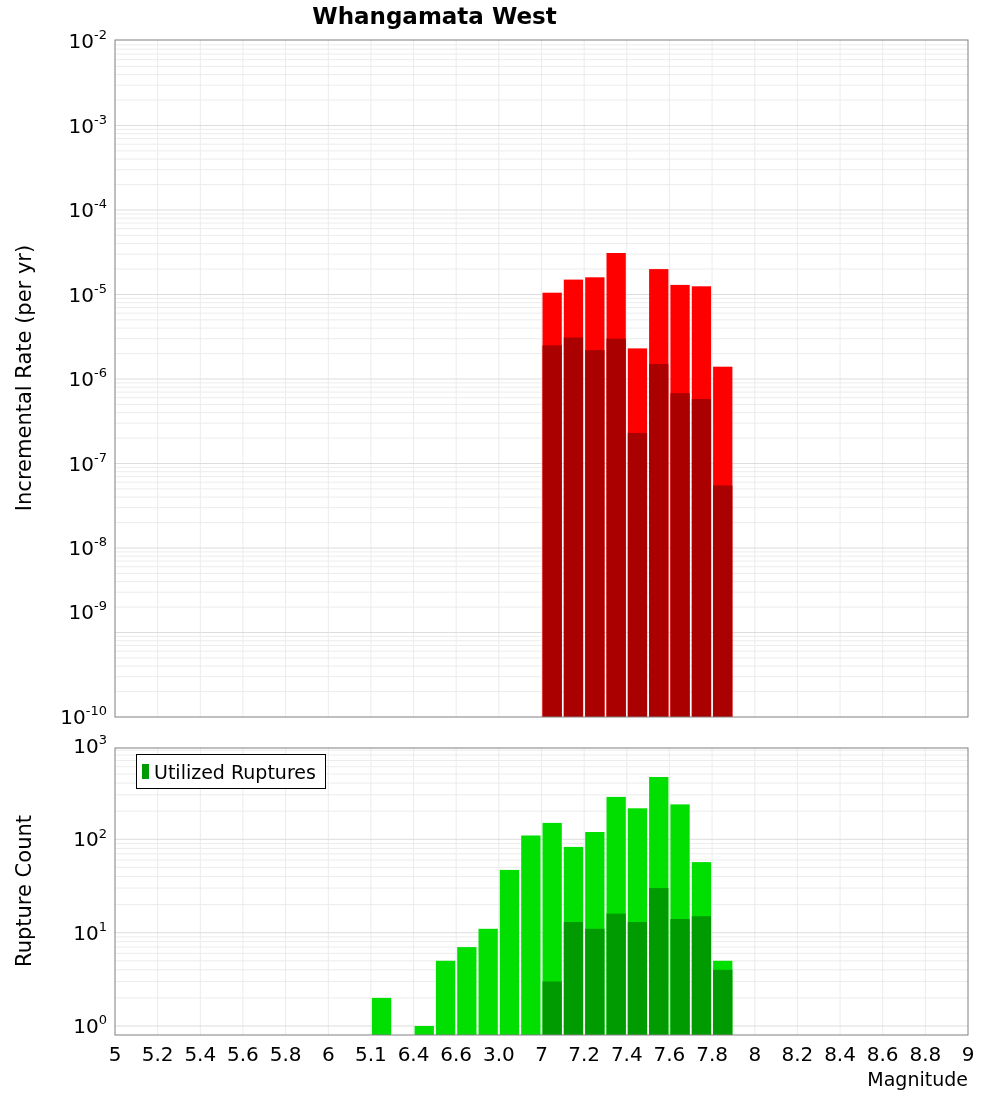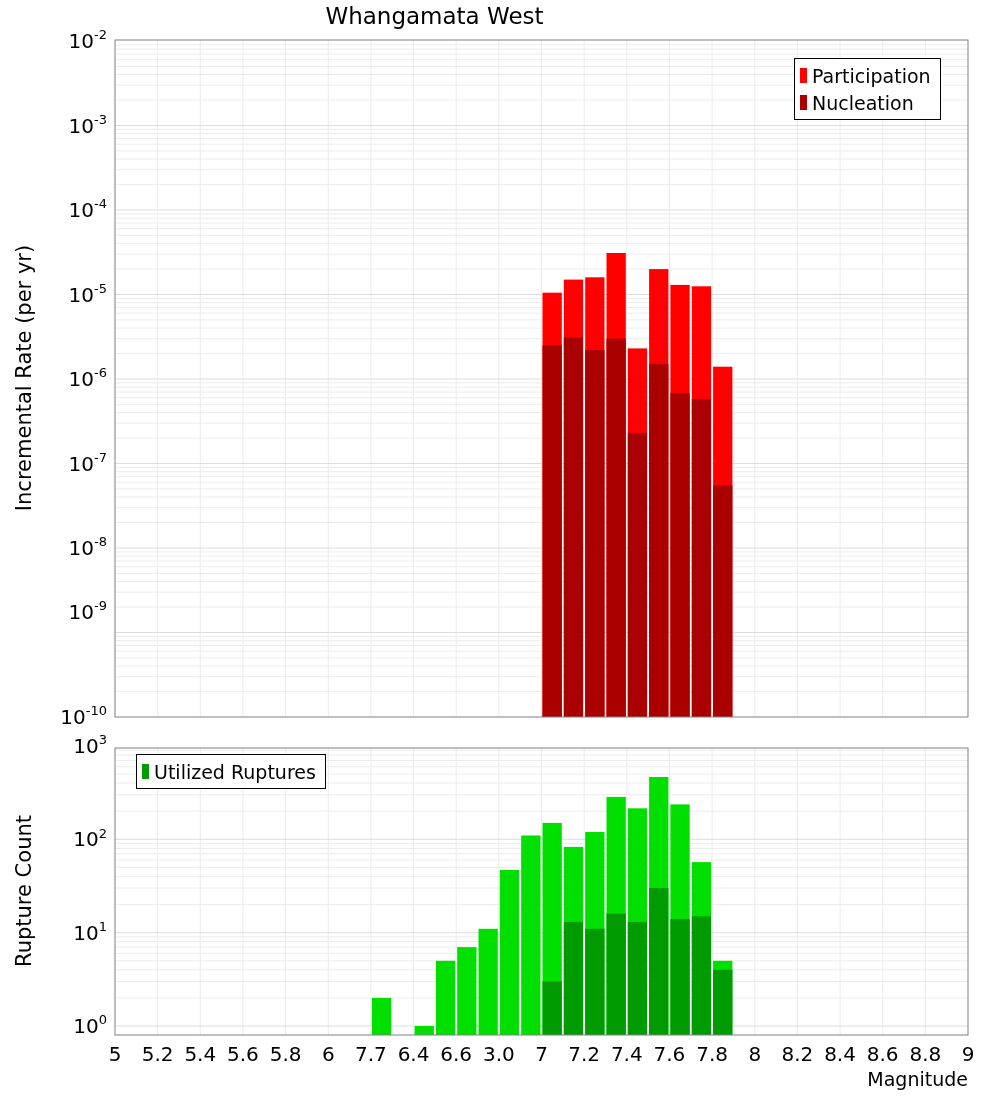--- a/index.html
+++ b/index.html
@@ -3,21 +3,21 @@
 <meta charset="utf-8">
 <style>
   html,body{margin:0;padding:0;background:#ffffff;}
   .figure{
     position:relative;width:1000px;height:1100px;background:#ffffff;
     font-family:"DejaVu Sans","Liberation Sans",sans-serif;color:#000;
     overflow:hidden;
   }
   .title{
     position:absolute;left:0;top:3px;width:869px;text-align:center;
-    font-size:23px;font-weight:normal;
+    font-size:23px;font-weight:bold;
   }
   .ylabel{
     position:absolute;font-size:21px;white-space:nowrap;
     transform:translate(-50%,-50%) rotate(-90deg);
   }
   .ylabel-top{left:24px;top:378px;}
   .ylabel-bottom{left:24px;top:891px;}
   .xlabel{
     position:absolute;left:115px;top:1068px;width:853px;text-align:right;
     font-size:19px;
@@ -249,47 +249,37 @@
       <div class="ytick" style="top: 733.01px;"><span>10</span><sup>3</sup></div>
       <div class="ytick" style="top: 826.34px;"><span>10</span><sup>2</sup></div>
       <div class="ytick" style="top: 919.67px;"><span>10</span><sup>1</sup></div>
       <div class="ytick" style="top: 1013px;"><span>10</span><sup>0</sup></div>
       <div class="xtick" style="left: 85px;">5</div>
       <div class="xtick" style="left: 127.65px;">5.2</div>
       <div class="xtick" style="left: 170.3px;">5.4</div>
       <div class="xtick" style="left: 212.95px;">5.6</div>
       <div class="xtick" style="left: 255.6px;">5.8</div>
       <div class="xtick" style="left: 298.25px;">6</div>
-      <div class="xtick" style="left: 340.9px;">7.7</div>
+      <div class="xtick" style="left: 340.9px;">5.1</div>
       <div class="xtick" style="left: 383.55px;">6.4</div>
       <div class="xtick" style="left: 426.2px;">6.6</div>
       <div class="xtick" style="left: 468.85px;">3.0</div>
       <div class="xtick" style="left: 511.5px;">7</div>
       <div class="xtick" style="left: 554.15px;">7.2</div>
       <div class="xtick" style="left: 596.8px;">7.4</div>
       <div class="xtick" style="left: 639.45px;">7.6</div>
       <div class="xtick" style="left: 682.1px;">7.8</div>
       <div class="xtick" style="left: 724.75px;">8</div>
       <div class="xtick" style="left: 767.4px;">8.2</div>
       <div class="xtick" style="left: 810.05px;">8.4</div>
       <div class="xtick" style="left: 852.7px;">8.6</div>
       <div class="xtick" style="left: 895.35px;">8.8</div>
       <div class="xtick" style="left: 938px;">9</div>
     </div>
 
-  <div class="legend legend-top">
-    <div class="legend-row">
-      <span class="swatch" style="background-color: rgb(255, 0, 0);"></span>
-      <span class="label">Participation</span>
-    </div>
-    <div class="legend-row">
-      <span class="swatch" style="background-color: rgb(170, 0, 0);"></span>
-      <span class="label">Nucleation</span>
-    </div>
-  </div>
 
   <div class="legend legend-bottom">
     <div class="legend-row">
       <span class="swatch" style="background-color: rgb(0, 155, 0);"></span>
       <span class="label">Utilized Ruptures</span>
     </div>
   </div>
 
 </div>
 

